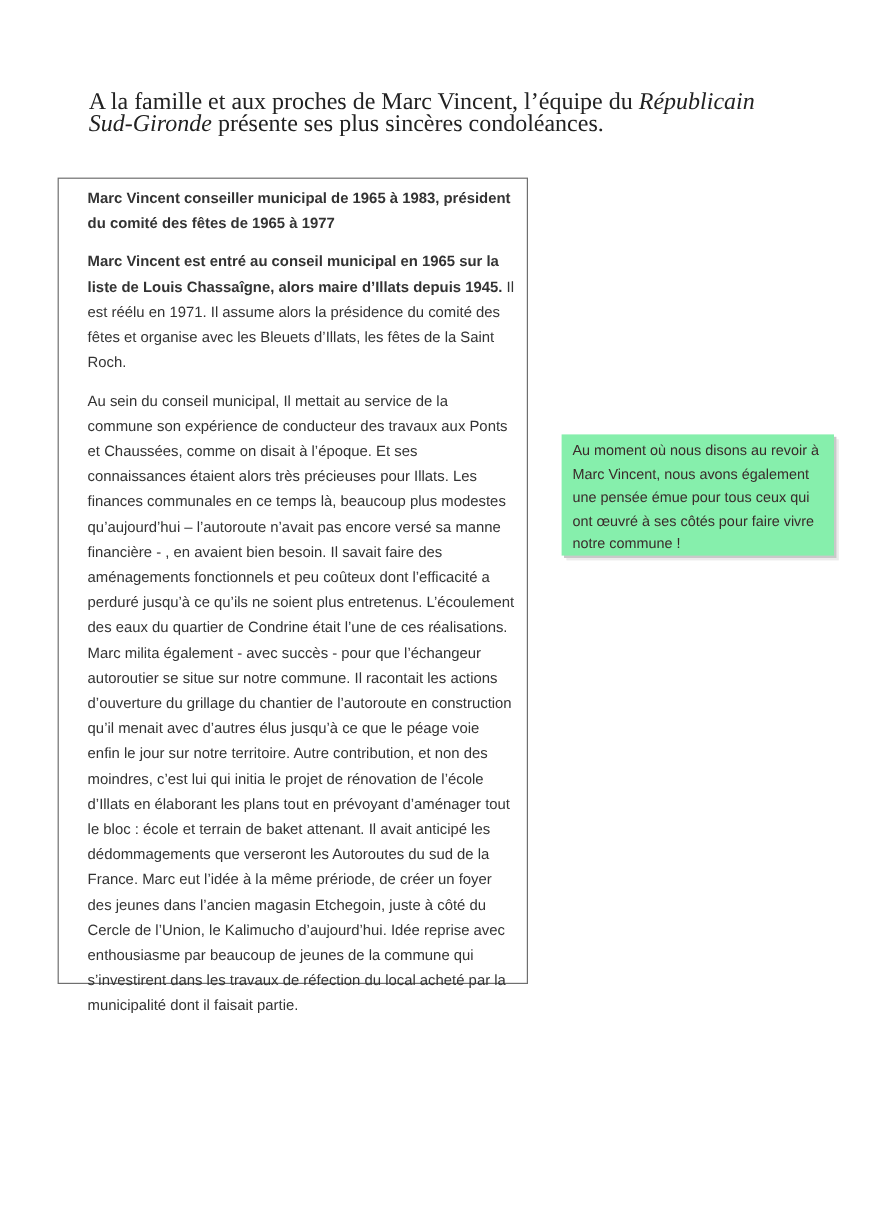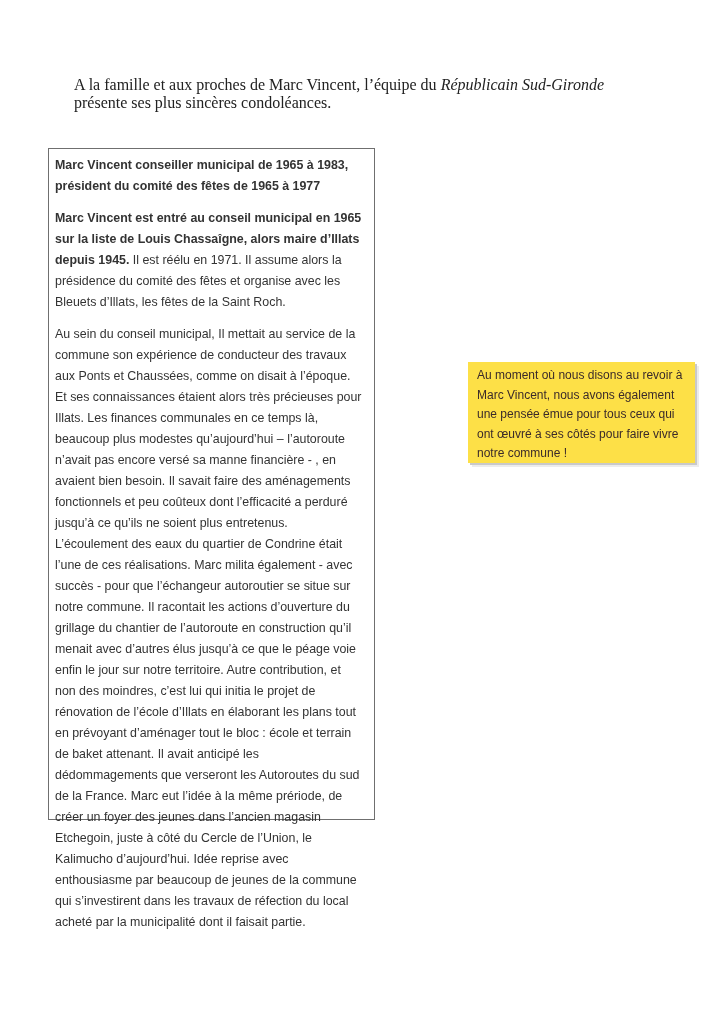--- a/index.html
+++ b/index.html
@@ -2,34 +2,34 @@
 <html><head>
 <meta charset="utf-8">
 <style>
   html, body { margin: 0; padding: 0; }
   body {
     width: 724px; height: 1024px; background: #ffffff; position: relative; overflow: hidden;
     color: #2b2b2b;
   }
   .intro {
     position: absolute; left: 74px; top: 76px; width: 560px;
-    font-family: "Liberation Serif", serif; font-size: 16px; line-height: 18px; color: #222;
+    font-family: "Liberation Serif", serif; font-size: 20px; line-height: 18px; color: #222;
   }
   .intro i { font-style: italic; }
   .article-box {
-    position: absolute; left: 48px; top: 148px; width: 327px; height: 672px;
+    position: absolute; left: 48px; top: 148px; width: 392px; height: 672px;
     border: 1.5px solid #6f6f6f; box-sizing: border-box;
-    padding: 6px 10px 0 6px;
+    padding: 6px 10px 0 24px;
     font-family: "Liberation Sans", sans-serif; font-size: 12.4px; line-height: 21px; color: #333;
   }
   .article-box p { margin: 0 0 11px 0; }
   .article-box .bold { font-weight: bold; }
   .aside-box {
     position: absolute; left: 468px; top: 362px; width: 227px; height: 101px;
-    background: #fde047; box-sizing: border-box;
+    background: #86efac; box-sizing: border-box;
     padding: 4px 8px 0 9px;
     box-shadow: 2px 2px 0 #c9c9c9, 4px 4px 0 #ececec;
     font-family: "Liberation Sans", sans-serif; font-size: 12px; line-height: 19.5px; color: #3a2a2a;
   }
 </style>
 </head>
 <body>
 
 <div class="intro">
   <span>A la famille et aux proches de Marc Vincent, l’équipe du </span><i>Républicain Sud-Gironde</i><span> présente ses plus sincères condoléances.</span>

